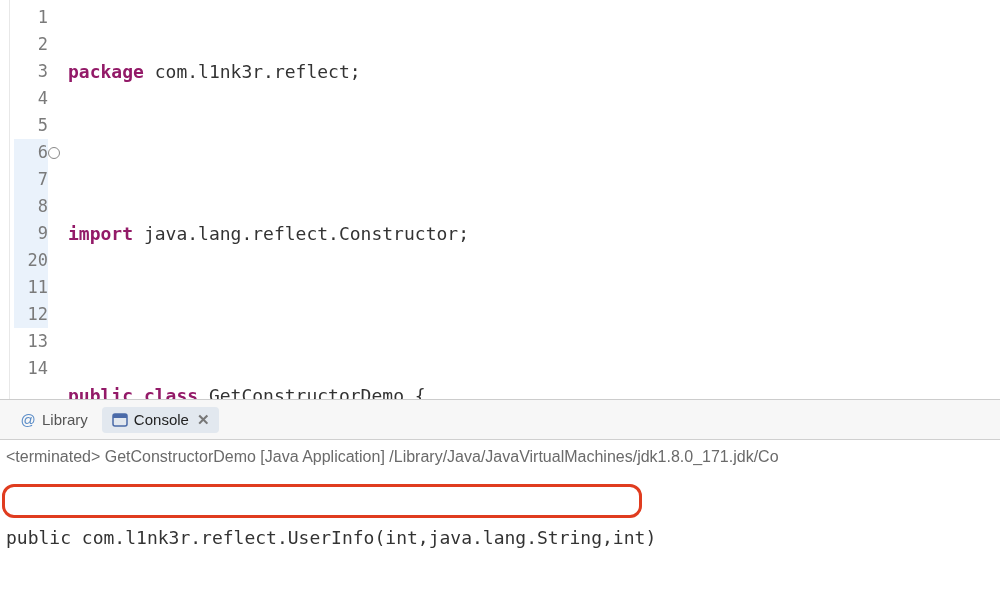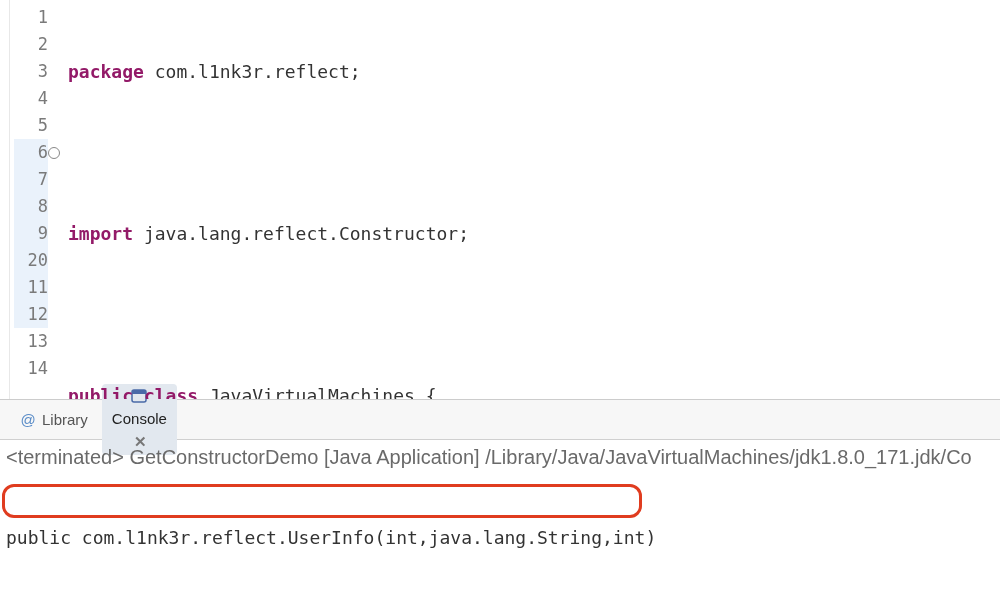--- a/index.html
+++ b/index.html
@@ -76,31 +76,31 @@
   .tab{
     display:flex;
     align-items:center;
     gap:6px;
     padding:4px 10px;
     color:#555;
     cursor:pointer;
     border-radius:4px;
     font-size:15px;
   }
-  .tab.active{ background:#e2e8ef; color:#222; font-weight:500;flex-direction:column;}
+  .tab.active{ background:#e2e8ef; color:#222; font-weight:500;}
   .tab .ticon{ width:16px;height:16px; display:inline-flex;align-items:center;justify-content:center;}
   .close-x{ color:#777; font-weight:bold; margin-left:2px;}
   .console{
     padding:4px 8px 8px 6px;
     font-size:16px;
     line-height:26px;
   }
   .console .status{
     color:#6a6a6a;
-    font-size:20px;
+    font-size:16px;
     white-space:nowrap;
     overflow:hidden;
   }
   .console .out{
     font-family:"Menlo","Consolas",monospace;
     font-size:18px;
     white-space:pre;
     line-height:27px;
     position:relative;
   }
@@ -130,21 +130,21 @@
     <div class="ln highlight">11</div>
     <div class="ln highlight">12</div>
     <div class="ln">13</div>
     <div class="ln">14</div>
   </div>
   <div class="code">
     <span class="line"><span class="kw">package</span> <span>com.l1nk3r.reflect;</span></span>
     <span class="line"></span>
     <span class="line"><span class="kw">import</span> <span>java.lang.reflect.Constructor;</span></span>
     <span class="line"></span>
-    <span class="line"><span class="kw">public</span> <span class="kw">class</span> <span>JavaVirtualMachines {</span></span>
+    <span class="line"><span class="kw">public</span> <span class="kw">class</span> <span>GetConstructorDemo {</span></span>
     
     
     
     
     
     
     
     
     
   </div>

